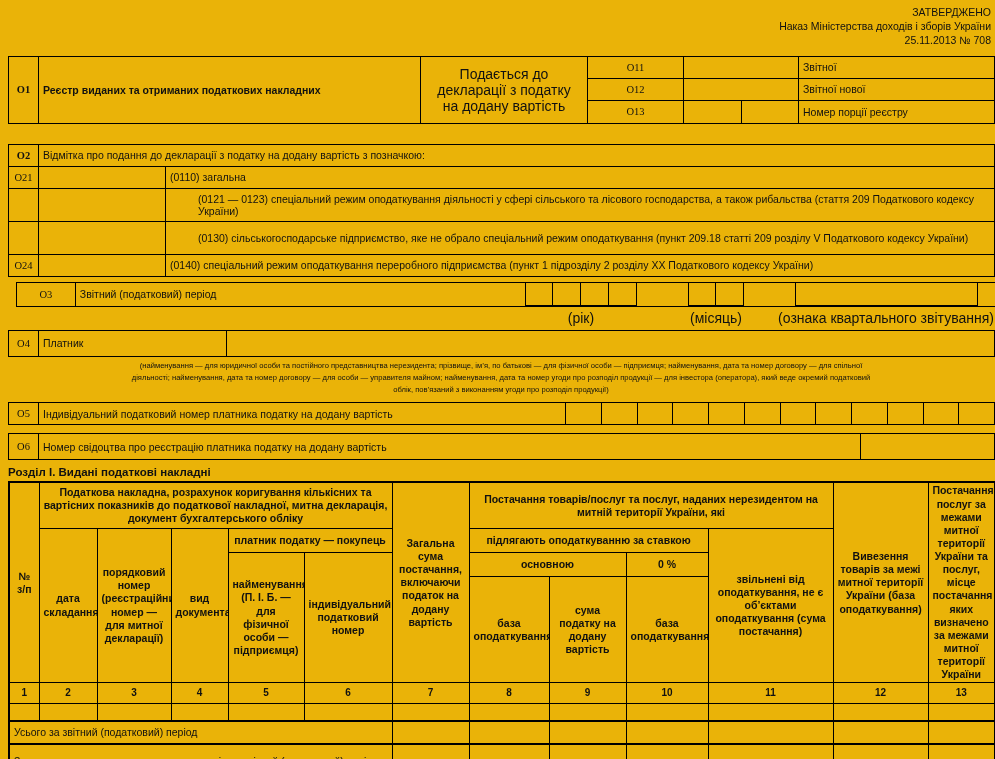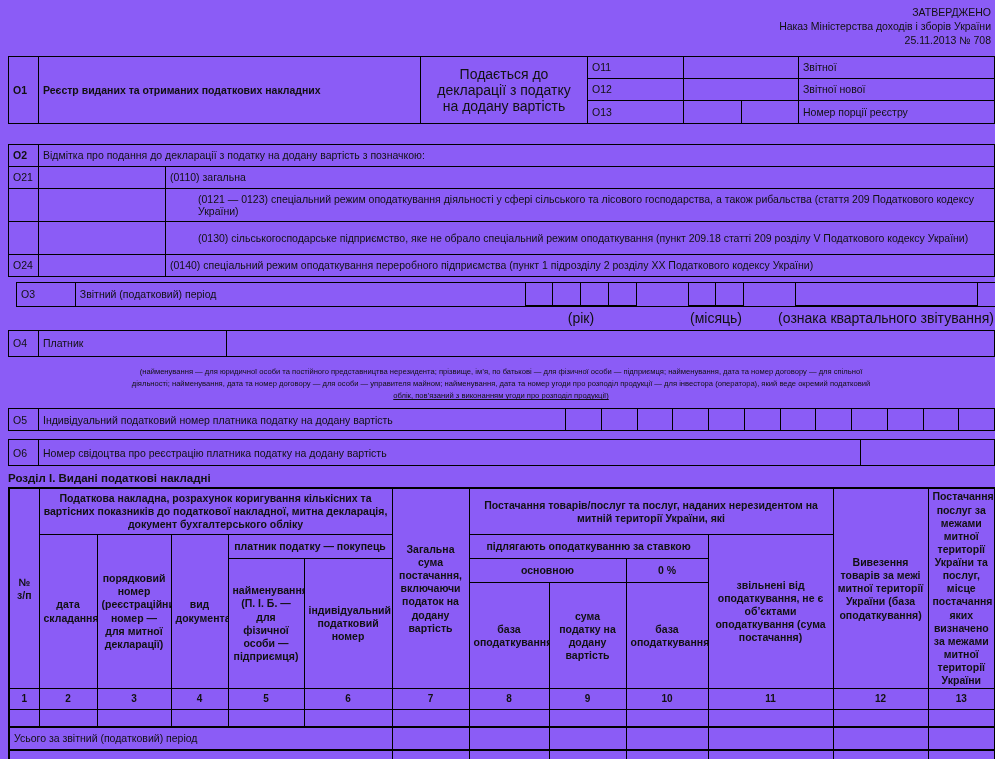--- a/index.html
+++ b/index.html
@@ -1,26 +1,26 @@
 <!DOCTYPE html>
 <html><head>
 <meta charset="utf-8">
 <style>
   * { box-sizing: border-box; }
   html,body { margin:0; padding:0; background:#fff; }
   body { font-family:"Liberation Sans", sans-serif; color:#111; }
-  .page { width:995px; height:759px; background:#8b5cf6; overflow:hidden; }
+  .page { width:995px; height:759px; background:#eab308; overflow:hidden; }
   .inner { margin-left:8px; width:986px; }
 
   .approval { text-align:right; padding:5px 3px 0 0; font-size:10.5px; line-height:1.35; }
 
   table.t { border-collapse:collapse; table-layout:fixed; width:986px; }
   table.t td { border:1px solid #000; font-size:10.5px; padding:1px 4px; vertical-align:middle; overflow:hidden; }
   table.t { border:1.5px solid #000; }
-  td.code { padding:1px 1px; }
+  td.code { text-align:center; padding:1px 1px;font-family:Liberation Serif, serif; }
   td.b { font-weight:bold; }
   td.ctr { text-align:center; }
   .preline { white-space:pre-line; }
 
   
   .o1 { margin-top:8px; }
   .o1 td { height:22px; }
 
   
   .o2 { margin-top:20px; }
@@ -34,22 +34,22 @@
   .cellrow { position:absolute; top:0; display:flex; }
   .dcell { width:28px; height:24px; border:1px solid #000; border-left:none; }
   .dcell:first-child { border-left:1px solid #000; }
   .qbox { position:absolute; top:0; left:787px; width:183px; height:24px; border:1px solid #000; }
   .o3lab { position:absolute; top:28px; font-size:14px; text-align:center; }
 
   
   .o4 { margin-top:4px; }
   .o4 td { height:26px; }
 
-  .footnote { margin-top:9px; text-align:center; font-size:7.6px; line-height:1.62; }
-  .footnote .u { text-decoration:underline; }
+  .footnote { margin-top:3px; text-align:center; font-size:7.6px; line-height:1.62; }
+  .footnote .u { }
 
   
   .o5 { margin-top:6px; }
   .o5 td { height:22px; }
   .o6 { margin-top:8px; }
   .o6 td { height:26px; }
 
   .sectitle { margin-top:6px; margin-bottom:3px; font-weight:bold; font-size:11.5px; }
 
   

